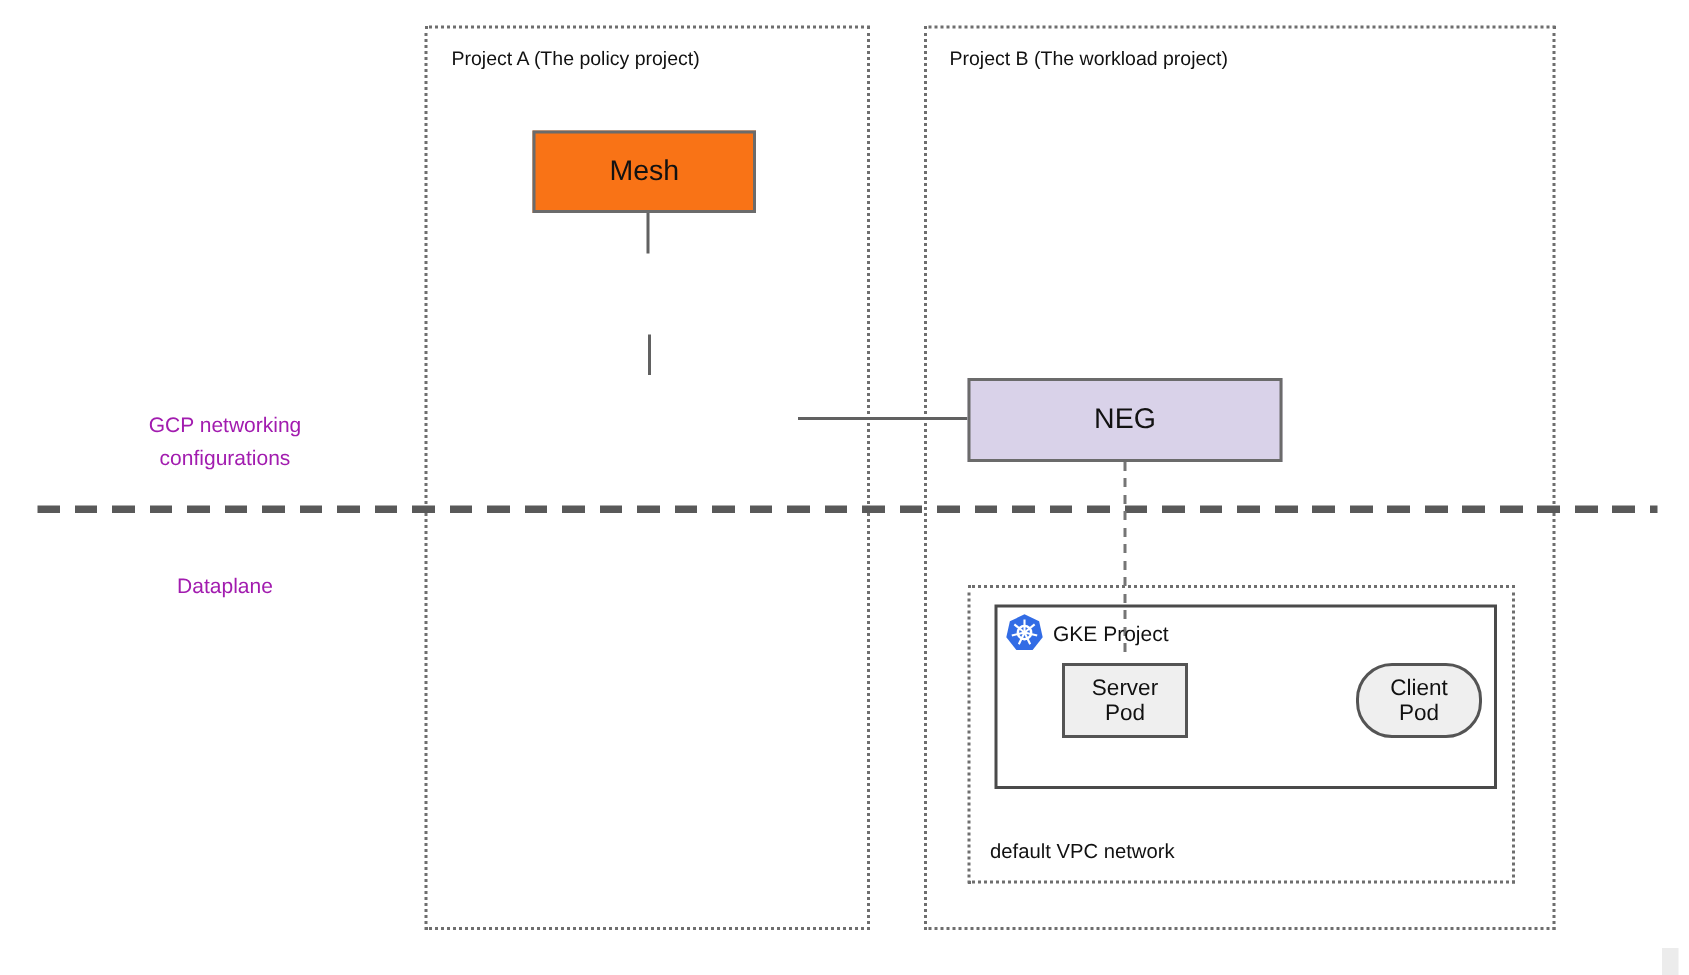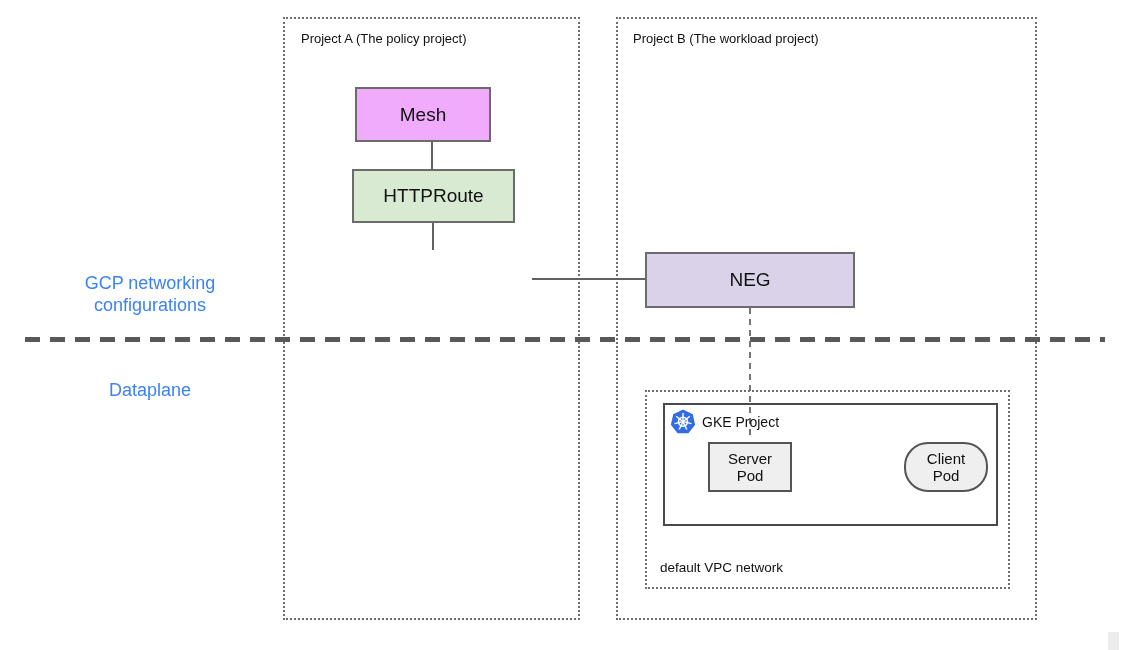--- a/index.html
+++ b/index.html
@@ -49,23 +49,23 @@
   
   .separator {
     height: 5px;
     background: repeating-linear-gradient(to right, #595959 0 15px, transparent 15px 25px);
   }
 
   
   .zone-label {
     width: 220px;
     text-align: center;
-    font-size: 18px;
+    font-size: 14px;
     line-height: 22px;
-    color: #3b82f6;
+    color: #a21caf;
     white-space: pre-line;
   }
 
   
   .vpc-box {
     border: 2px dotted #6e6e6e;
     box-sizing: border-box;
   }
   .vpc-label {
     position: absolute;
@@ -123,27 +123,24 @@
   <div class="abs project-box" style="left:283px; top:17px; width:297px; height:603px;"></div>
   <div class="abs project-label" style="left:301px; top:31px;">Project A (The policy project)</div>
 
   <div class="abs project-box" style="left:616px; top:17px; width:421px; height:603px;"></div>
   <div class="abs project-label" style="left:633px; top:31px;">Project B (The workload project)</div>
 
   <div class="abs conn-v" style="left:431px; top:142px; height:27px;"></div>
   <div class="abs conn-v" style="left:432px; top:223px; height:27px;"></div>
   <div class="abs conn-h" style="left:532px; top:278px; width:113px;"></div>
 
-  <div class="abs node" style="left: 355px; top: 87px; width: 136px; height: 55px; background-color: #f0abfc;">
+  <div class="abs node" style="left: 355px; top: 87px; width: 149px; height: 55px; background-color: #f97316;">
     <span>Mesh</span>
   </div>
 
-  <div class="abs node" style="left: 352px; top: 169px; width: 163px; height: 54px; background-color: rgb(217, 234, 211);">
-    <span>HTTPRoute</span>
-  </div>
 
 
   <div class="abs node" style="left: 645px; top: 252px; width: 210px; height: 56px; background-color: rgb(217, 210, 233);">
     <span>NEG</span>
   </div>
 
   <div class="abs separator" style="left:25px; top:337px; width:1080px;"></div>
   <div class="abs zone-label" style="left:40px; top:272px;">GCP networking
 configurations</div>
   <div class="abs zone-label" style="left:40px; top:379px;">Dataplane</div>

